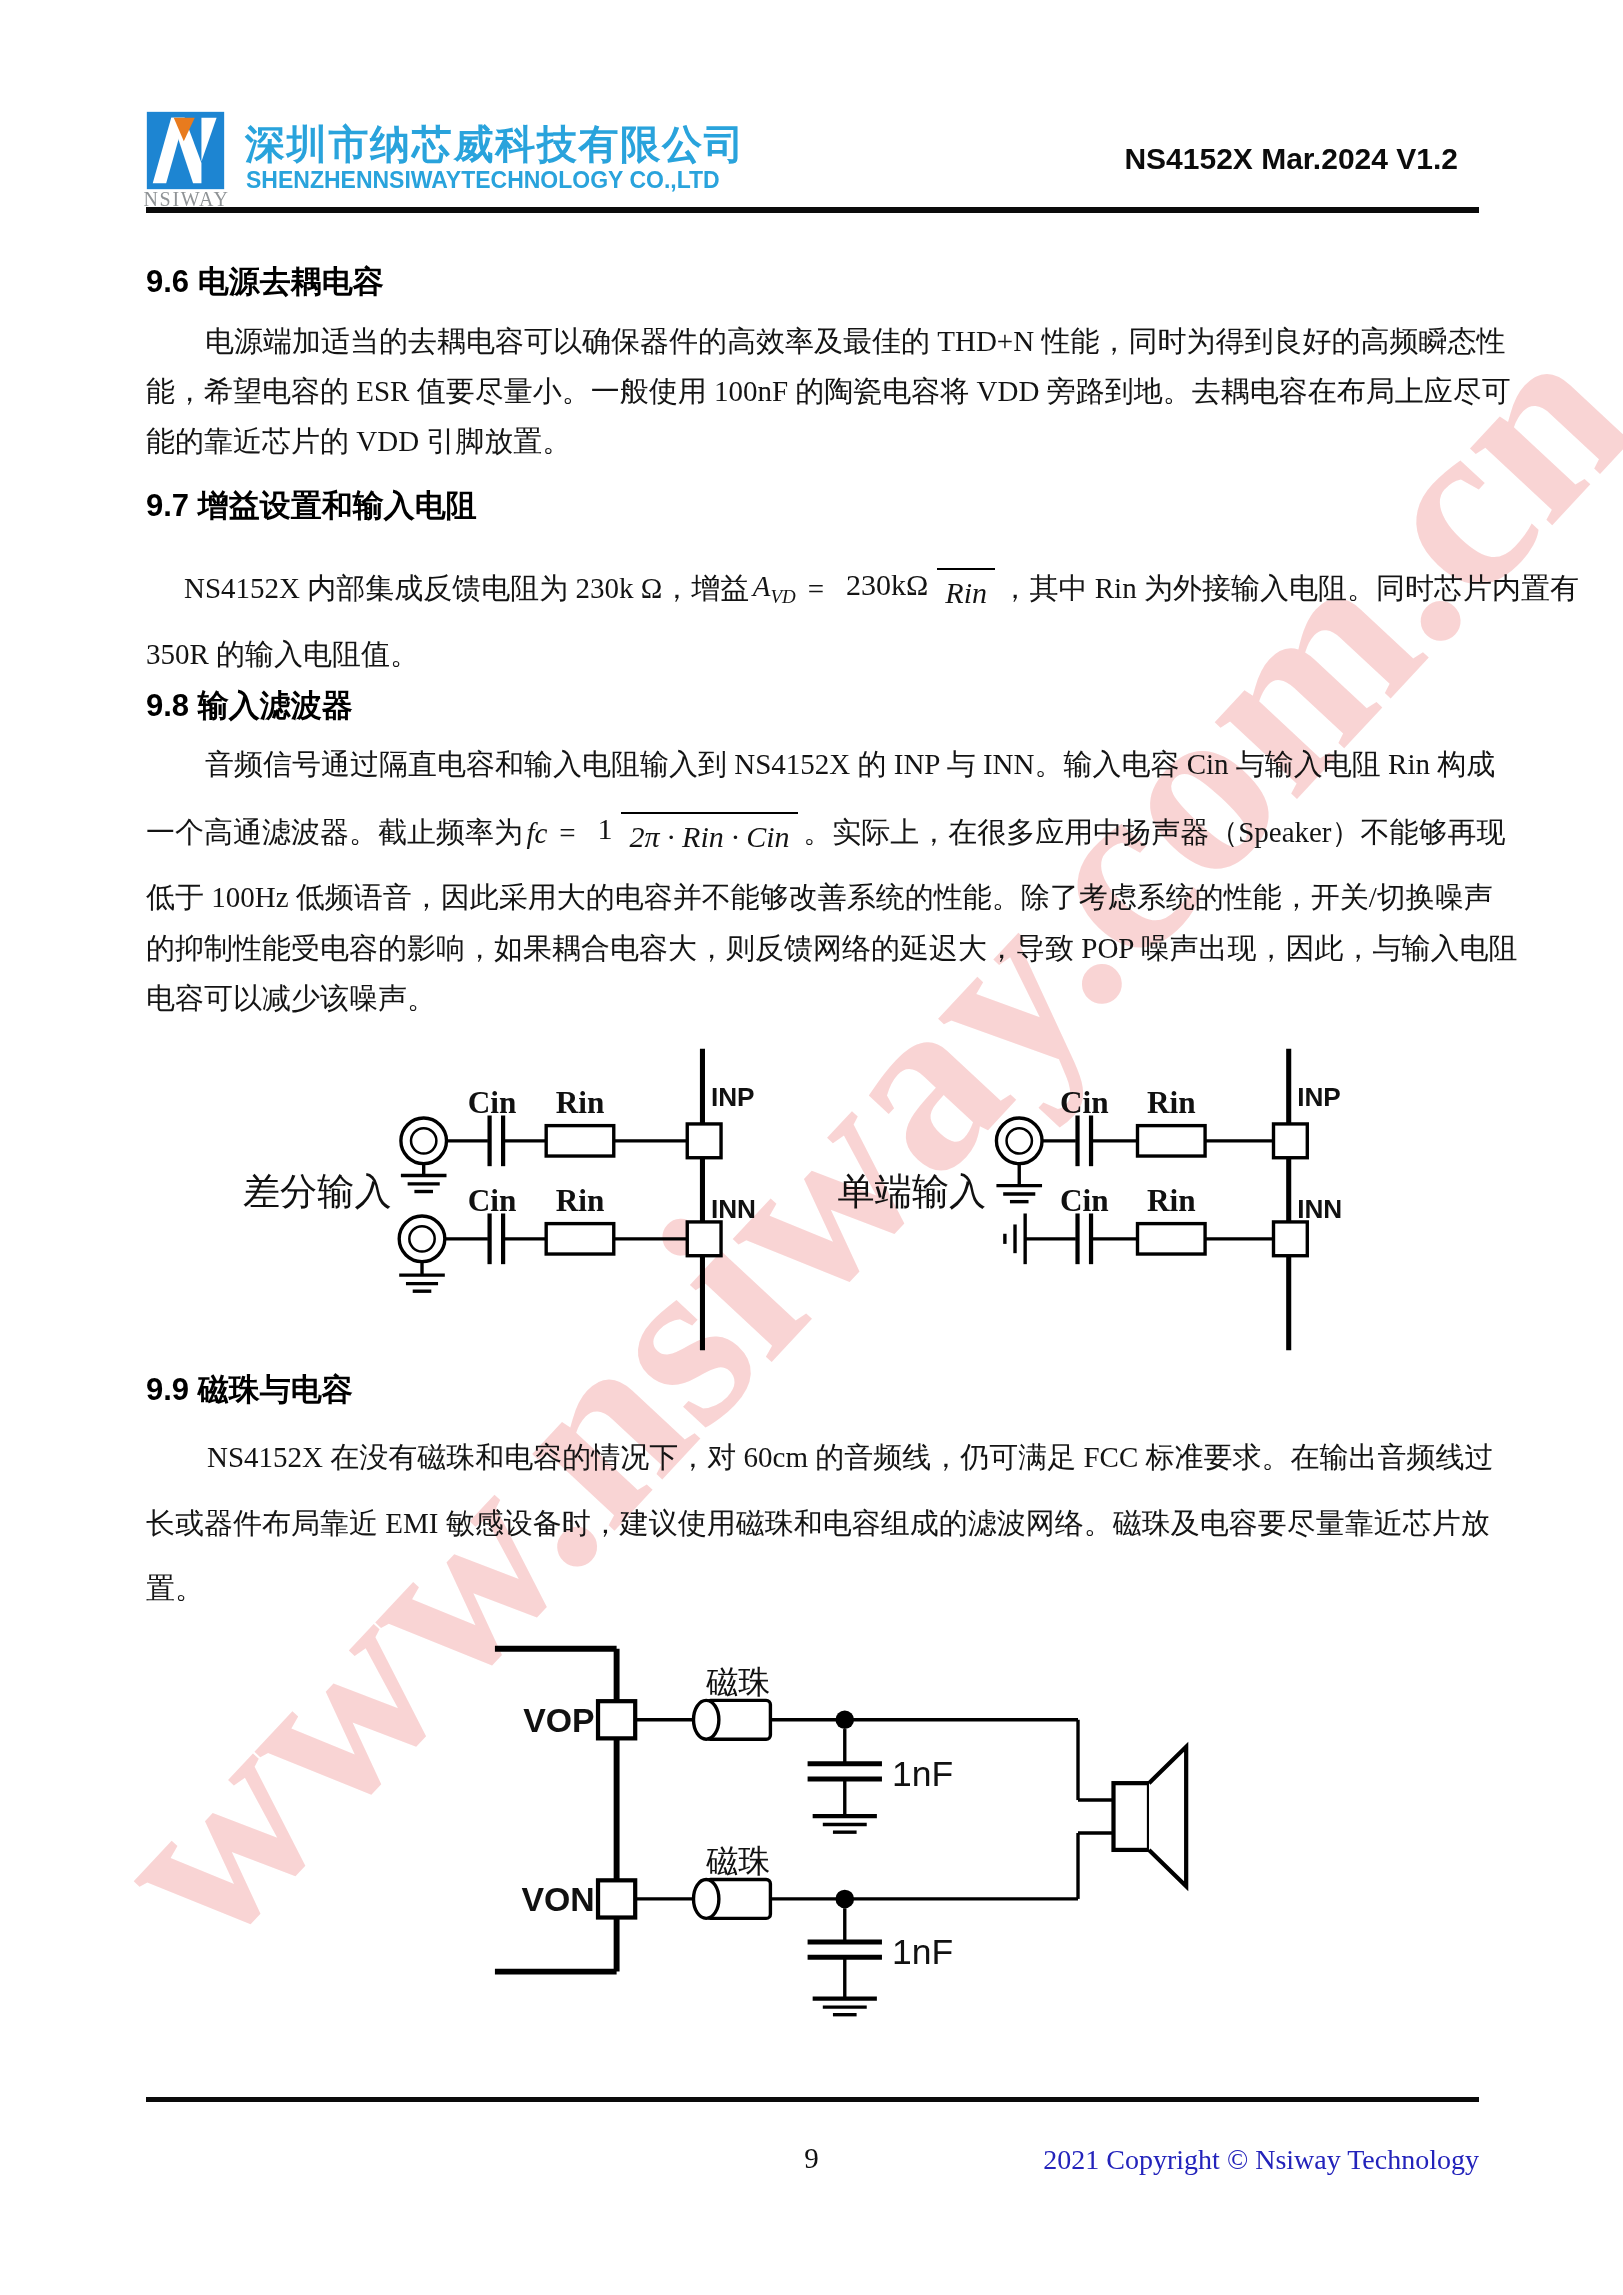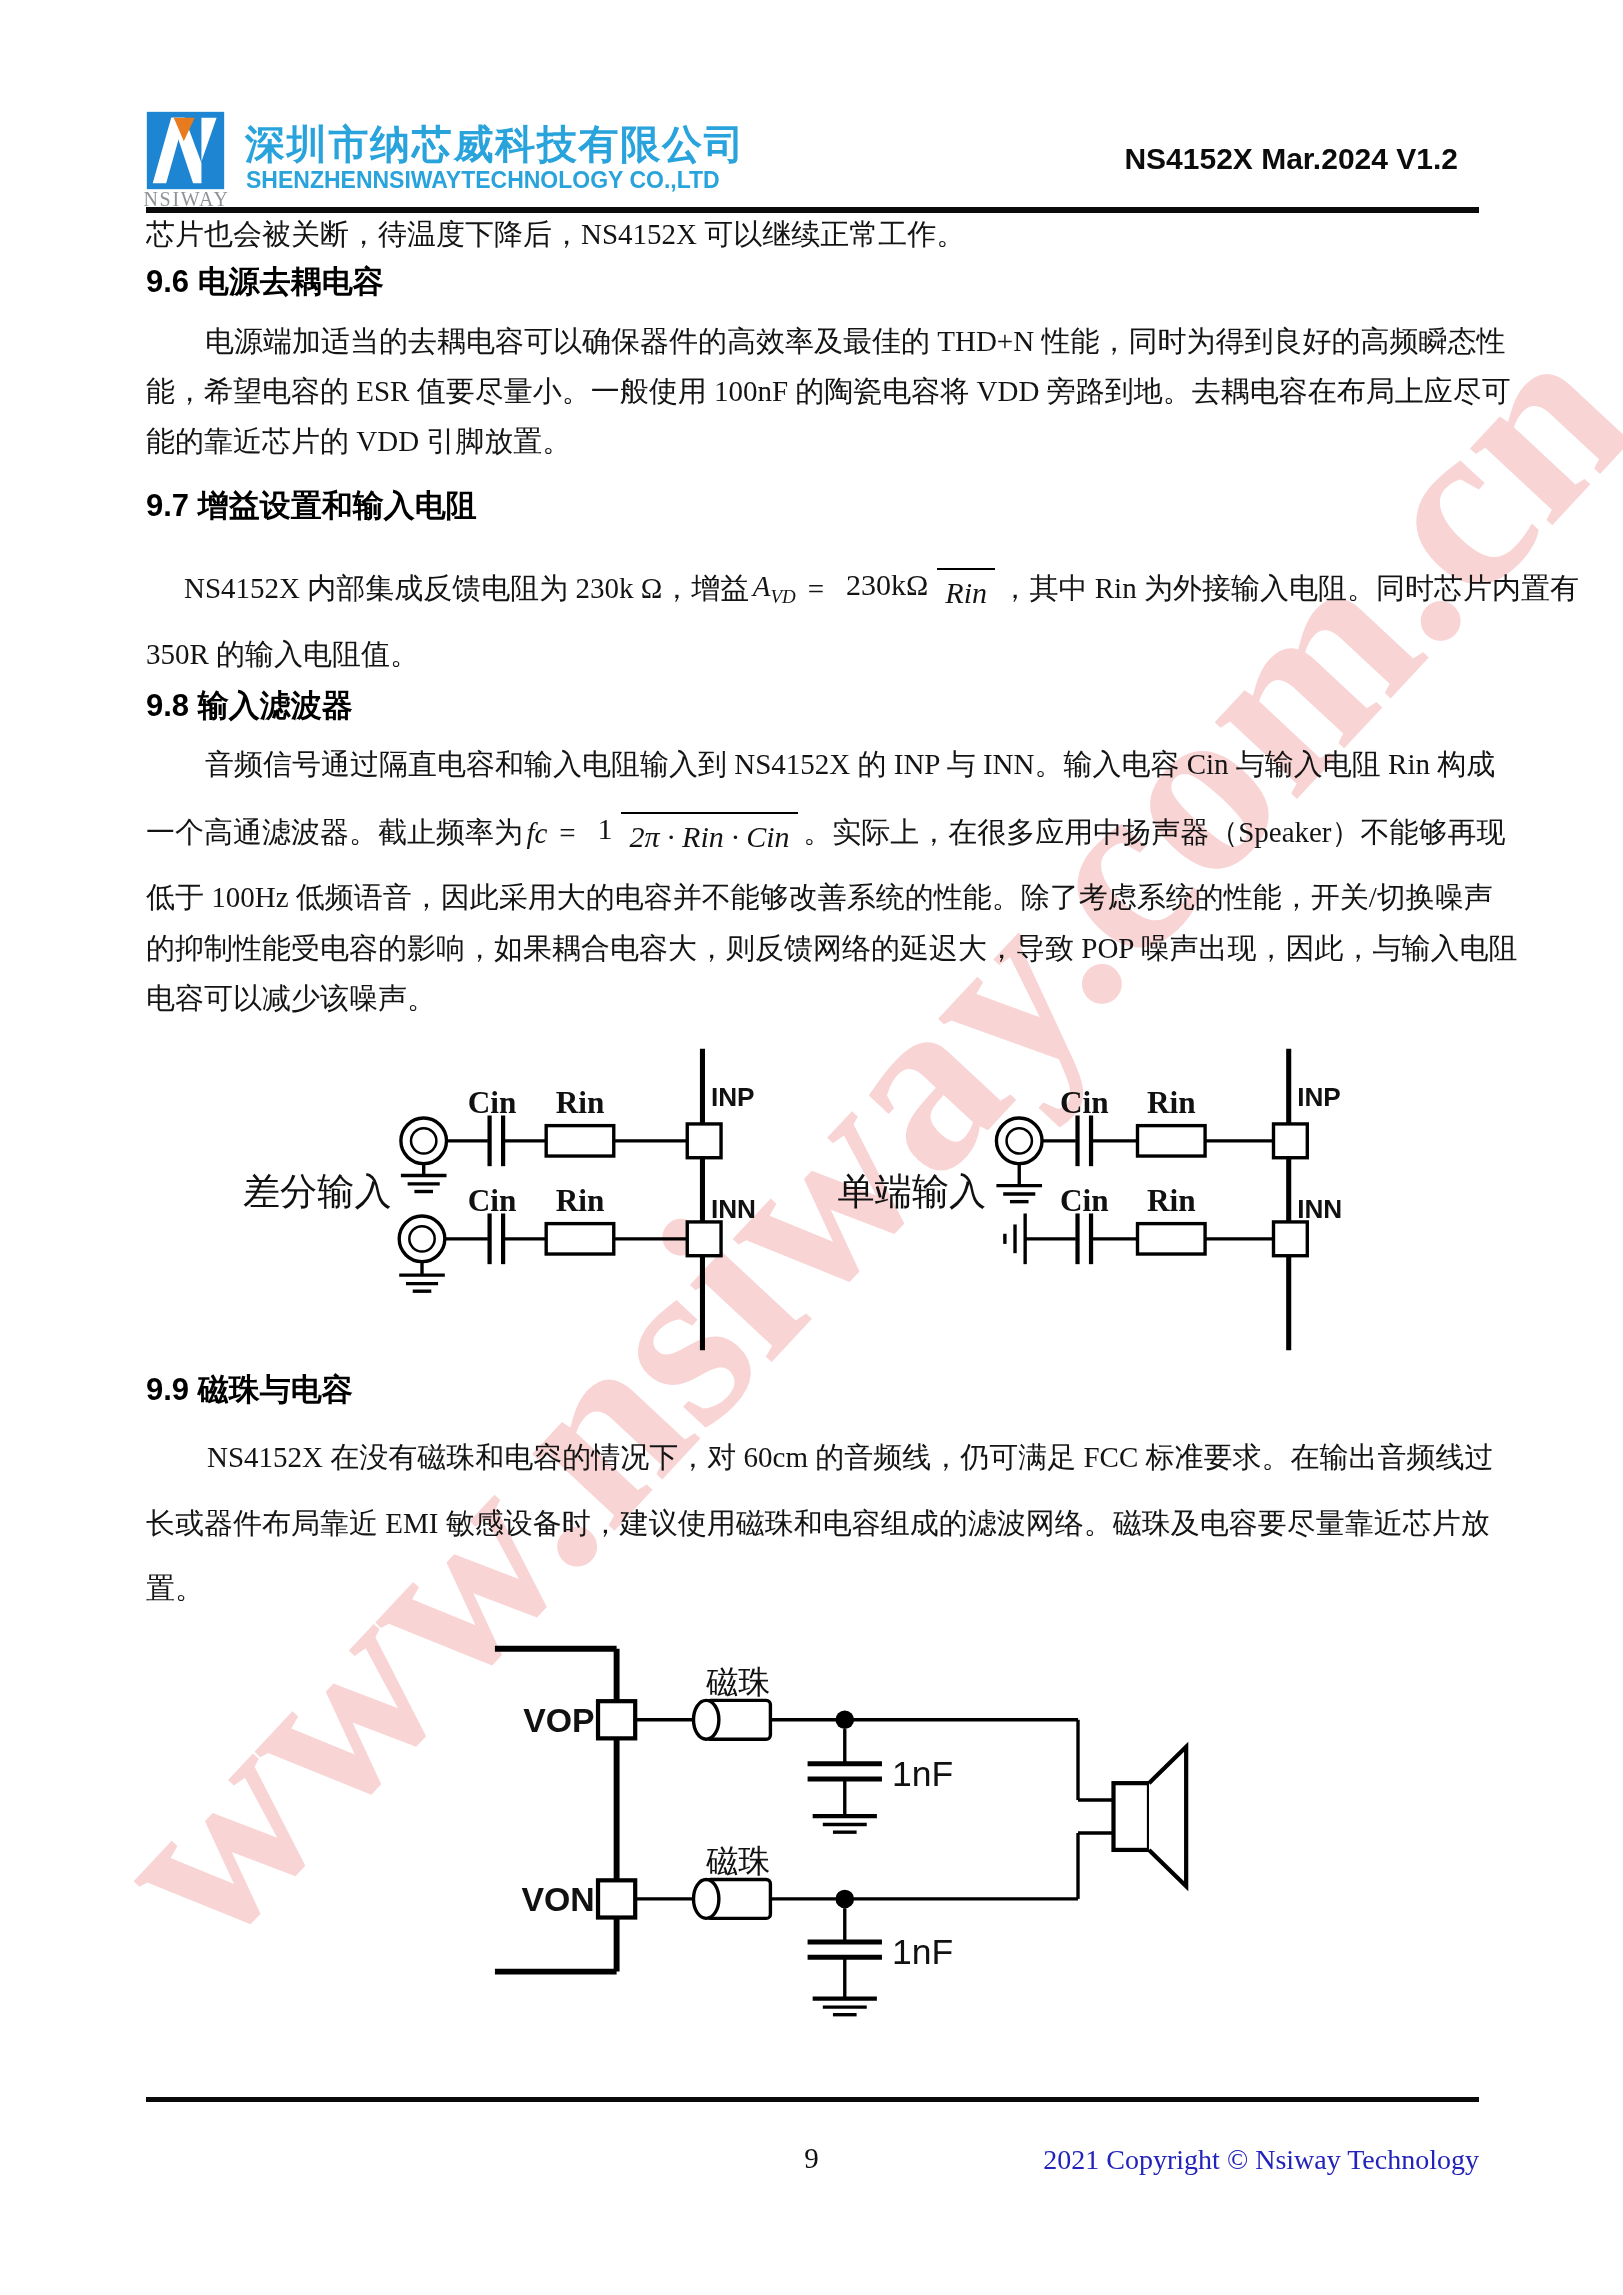--- a/index.html
+++ b/index.html
@@ -62,21 +62,20 @@
     <polygon points="30,8 46,8 66,62 66,86 56,86" fill="#ffffff"></polygon>
     <polygon points="66,8 84,8 66,60" fill="#ffffff"></polygon>
     <polygon points="33,8 58,8 45,36" fill="#e87b1e"></polygon>
   </svg>
   <div class="logo-word">NSIWAY</div>
   <div class="co-cn">深圳市纳芯威科技有限公司</div>
   <div class="co-en">SHENZHENNSIWAYTECHNOLOGY CO.,LTD</div>
   <div class="doc-title">NS4152X Mar.2024 V1.2</div>
   <div class="rule" style="top:207px;"></div>
 
-  <div class="line" style="left:146px;top:216px;">芯片也会被关断，待温度下降后，NS4152X 可以继续正常工作。</div>
 
   <div class="heading" style="left:146px;top:263px;">9.6  电源去耦电容</div>
   <div class="line" style="left:205px;top:323px;">电源端加适当的去耦电容可以确保器件的高效率及最佳的 THD+N 性能，同时为得到良好的高频瞬态性</div>
   <div class="line" style="left:146px;top:373px;">能，希望电容的 ESR 值要尽量小。一般使用 100nF 的陶瓷电容将 VDD 旁路到地。去耦电容在布局上应尽可</div>
   <div class="line" style="left:146px;top:423px;">能的靠近芯片的 VDD 引脚放置。</div>
 
   <div class="heading" style="left:146px;top:487px;">9.7  增益设置和输入电阻</div>
   <div class="fline" style="left:146px;top:534px;height:110px;margin-left:38px;">
     <span>NS4152X 内部集成反馈电阻为 230k Ω，增益 </span>
       <span class="ivar"><span>A</span><span class="isub">VD</span></span>

